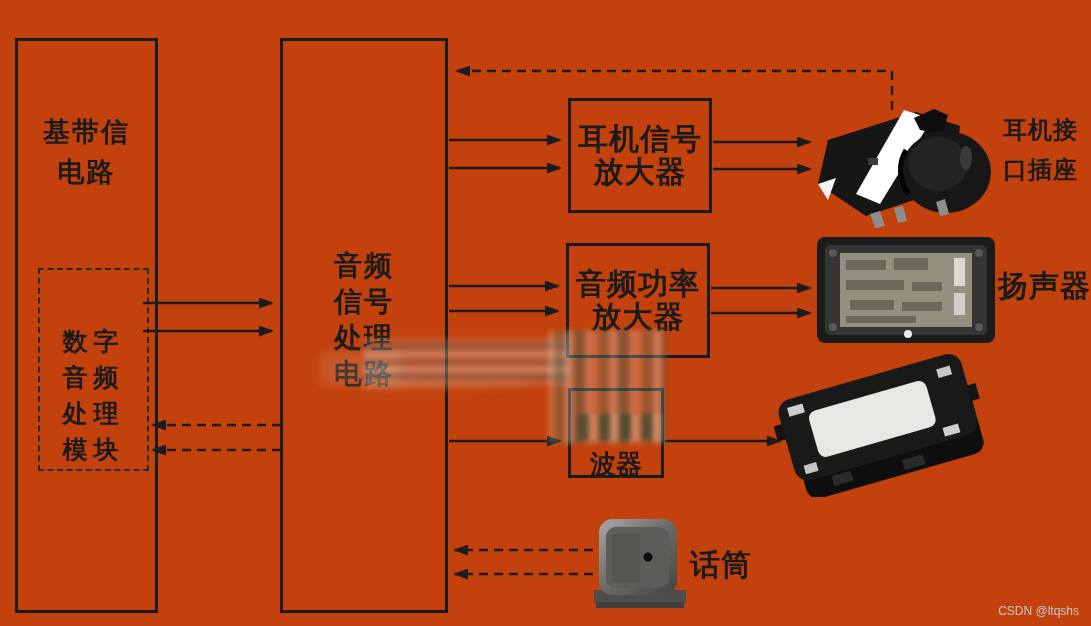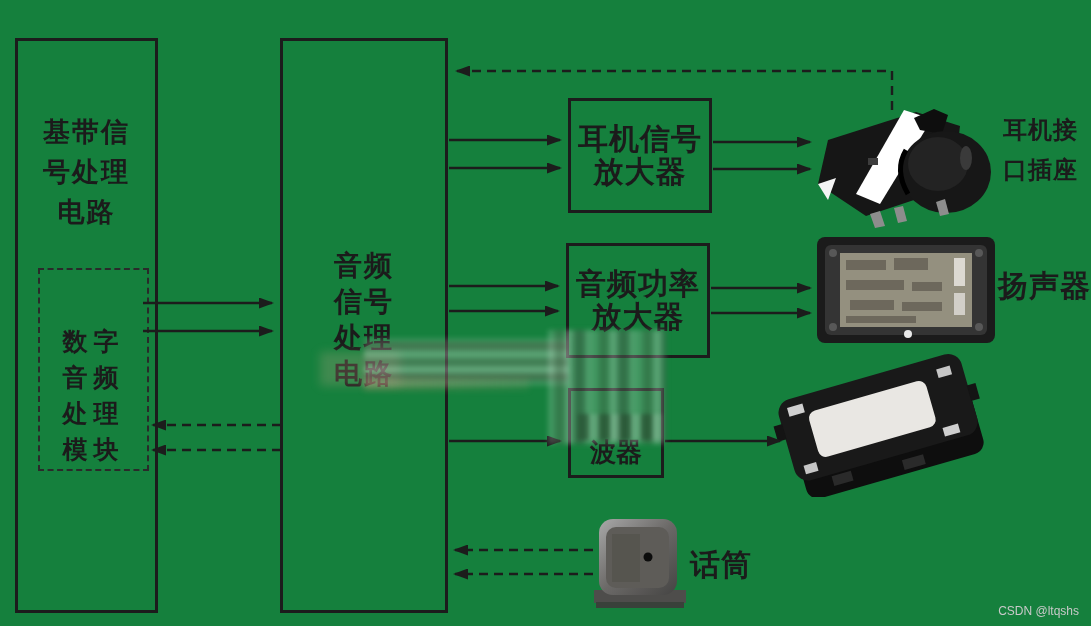--- a/index.html
+++ b/index.html
@@ -1,28 +1,28 @@
 <!DOCTYPE html>
 <html><head>
 <meta charset="utf-8">
 <style>
   html,body{margin:0;padding:0;background:#ffffff;}
   #canvas{
-    position:relative;width:1091px;height:626px;background:#15803d;
+    position:relative;width:1091px;height:626px;background:#c2410c;
     font-family:"Liberation Serif", serif;color:#161616;overflow:hidden;
   }
   .box{position:absolute;border:3px solid #1c1c1c;background:transparent;box-sizing:border-box;z-index:5;}
   .dashedbox{position:absolute;border:2.5px dashed #2a2a2a;box-sizing:border-box;z-index:5;}
   .lbl{position:absolute;z-index:10;font-weight:bold;color:#1b1b1b;text-align:center;}
   .lbl .ln{display:block;}
   .baseband-lbl{font-size:27px;line-height:40px;letter-spacing:2px;}
   .digital-lbl{font-size:25px;line-height:36px;letter-spacing:6px;}
   .audio-lbl{font-size:28px;line-height:36px;letter-spacing:2px;}
   .ampbox-lbl{font-size:30px;line-height:33px;letter-spacing:1px;}
-  .filter-lbl{font-size:26px;line-height:30px;}
+  .filter-lbl{font-size:26px;line-height:30px;margin-top:12px;}
   .comp-lbl{font-size:30px;line-height:40px;letter-spacing:1px;}
   svg.overlay{position:absolute;left:0;top:0;z-index:20;pointer-events:none;}
   .comp{position:absolute;z-index:8;}
   .smear{position:absolute;z-index:30;pointer-events:none;}
   #smear-h{
     left:364px;top:338px;width:204px;height:48px;
     background:repeating-linear-gradient(0deg,
       rgba(250,248,246,0.15) 0 4px, rgba(115,105,100,0.48) 7px 12px,
       rgba(245,242,240,0.35) 14px 18px, rgba(130,120,115,0.4) 21px 27px,
       rgba(248,246,244,0.3) 29px 34px, rgba(120,110,105,0.45) 37px 44px);
@@ -68,21 +68,20 @@
   <div class="box" style="left:280px;top:38px;width:168px;height:575px;"></div>
 
   <div class="box" style="left:568px;top:98px;width:144px;height:115px;"></div>
 
   <div class="box" style="left:566px;top:243px;width:144px;height:115px;"></div>
 
   <div class="box" style="left:568px;top:388px;width:96px;height:90px;"></div>
 
   <div class="lbl baseband-lbl" style="left:17px;top:112px;width:139px;">
     <span class="ln">基带信</span>
-    <span class="ln">号处理</span>
     <span class="ln">电路</span>
   </div>
 
   <div class="lbl digital-lbl" style="left:40px;top:308px;width:107px;margin-top:16px;">
     <span class="ln">数字</span>
     <span class="ln">音频</span>
     <span class="ln">处理</span>
     <span class="ln">模块</span>
   </div>
 

